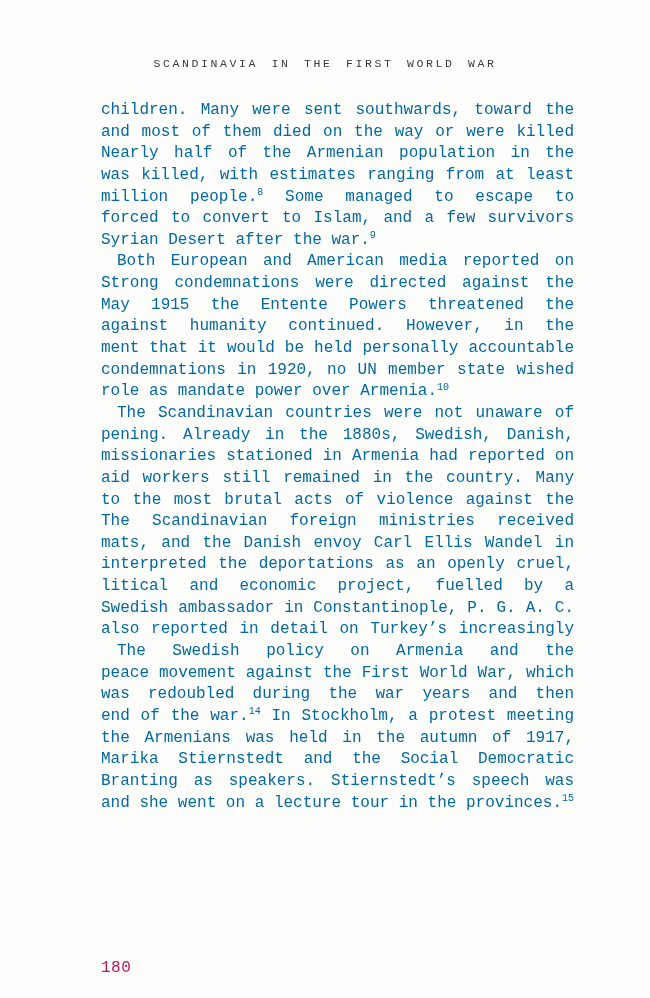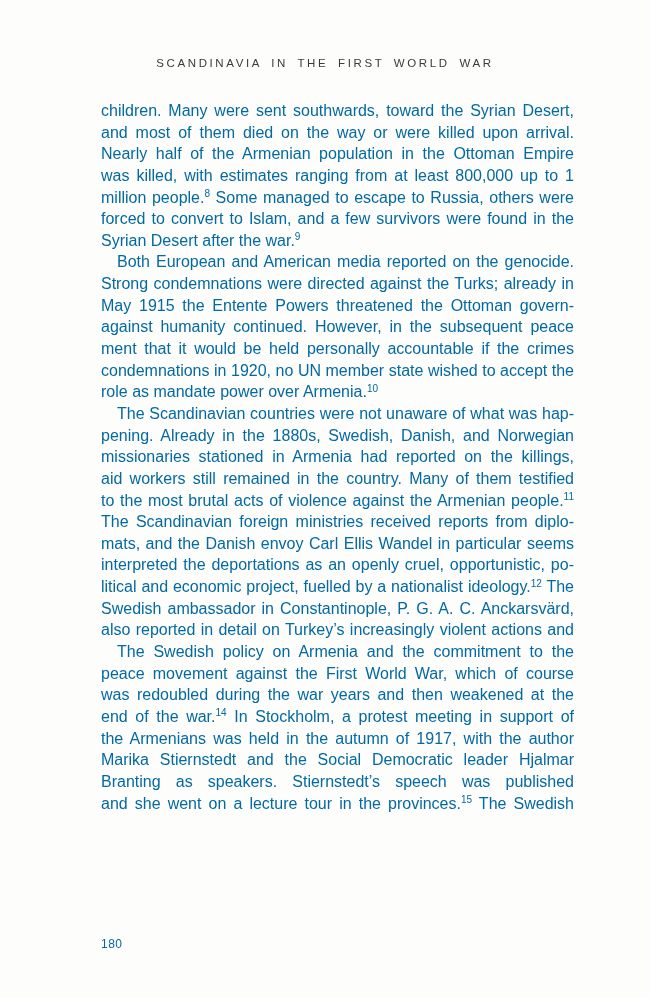--- a/index.html
+++ b/index.html
@@ -6,21 +6,21 @@
   html, body {
     margin: 0;
     padding: 0;
     background: #ffffff;
   }
   .page {
     position: relative;
     width: 650px;
     height: 998px;
     background: #fdfdfc;
-    font-family: Liberation Sans, sans-serif;
+    font-family: Liberation Mono, monospace;
     overflow: hidden;
   }
   .running-header {
     position: absolute;
     top: 57px;
     left: 0;
     width: 100%;
     text-align: center;
     font-size: 11.5px;
     font-weight: 400;
@@ -55,23 +55,23 @@
     font-size: 10px;
     line-height: 0;
     vertical-align: baseline;
     position: relative;
     top: -5.5px;
     letter-spacing: 0;
   }
   .page-number {
     position: absolute;
     left: 101px;
-    top: 937px;
-    font-size: 12px;
-    color: #0369a1;
+    top: 959px;
+    font-size: 16px;
+    color: #be185d;
     letter-spacing: 0.5px;
   }
 </style>
 </head>
 <body>
 
 <div class="page">
   <div class="running-header">SCANDINAVIA IN THE FIRST WORLD WAR</div>
 
   <div class="body-text">

